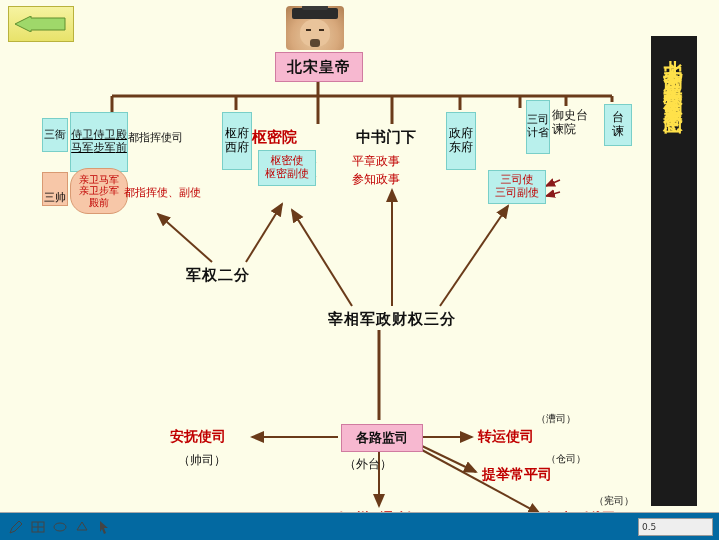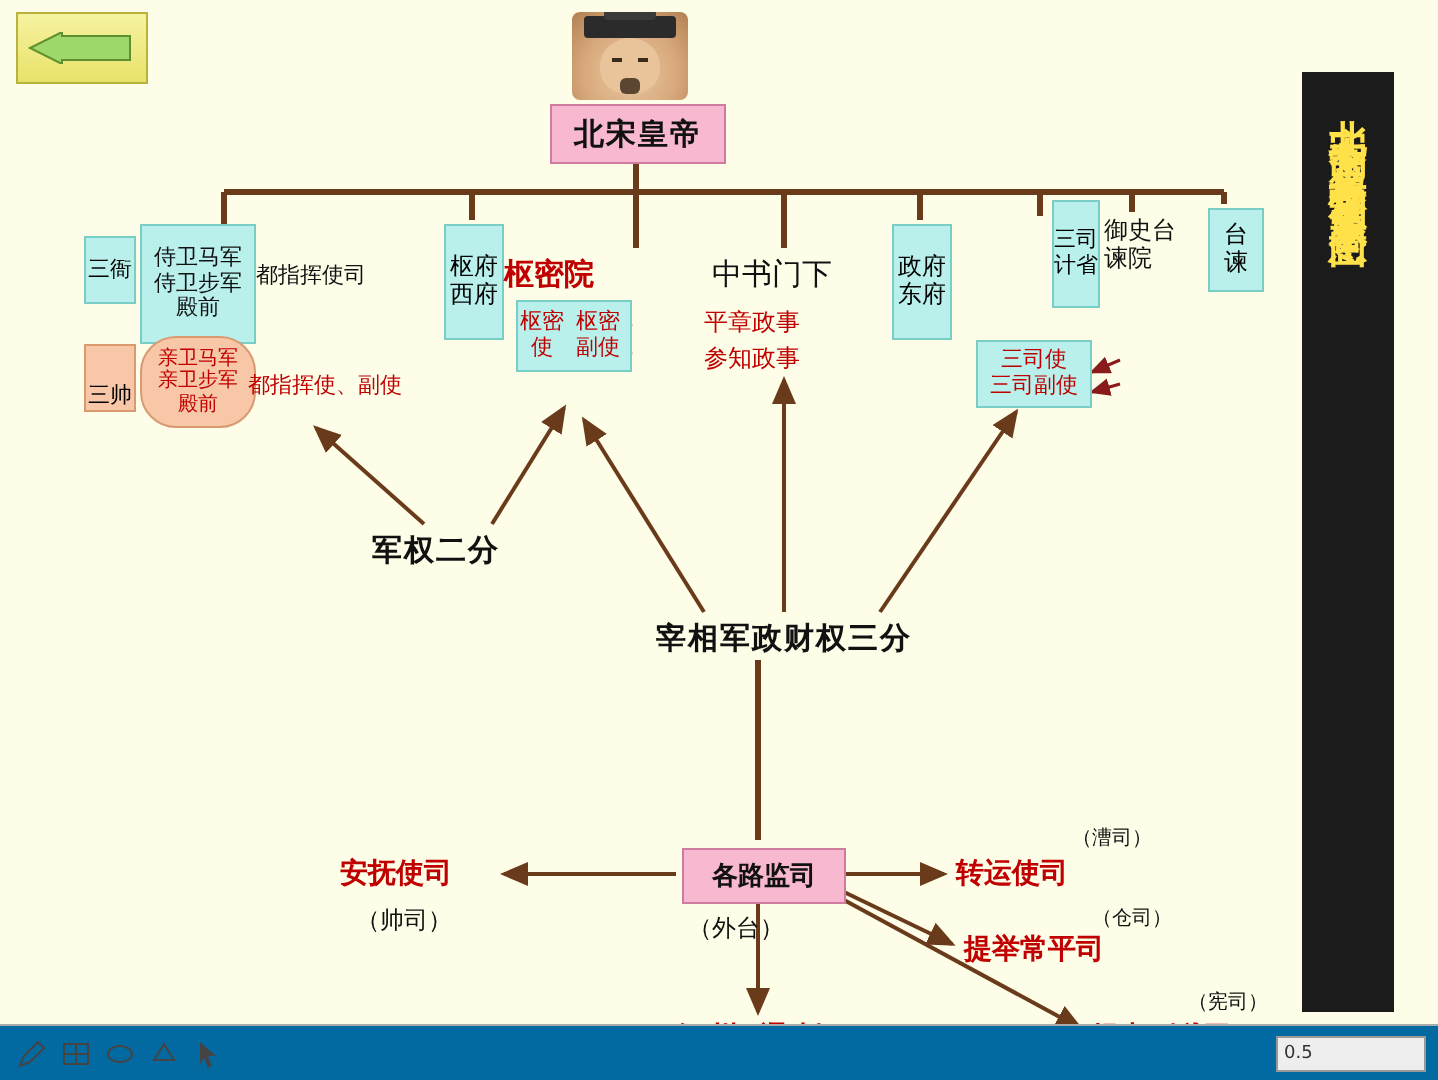--- a/index.html
+++ b/index.html
@@ -64,31 +64,31 @@
   .cyan{background:#b9f0ec;border:1px solid #79cfc8;}
   .pink{background:#f7c7a8;border:1px solid #d99a72;}
   .lbl{display:flex;align-items:center;justify-content:center;text-align:center;line-height:1.15;}
 
   .t-red{color:#c00000;}
   .t-blk{color:#111;}
 
   .sanheng{left:42px;top:118px;width:24px;height:32px;font-size:11px;}
   .sanshuai{left:42px;top:172px;width:24px;height:32px;font-size:11px;align-items:flex-end;}
 
-  .shiwei{left:70px;top:112px;width:56px;height:58px;font-size:11px;flex-direction:column;}
+  .shiwei{left:70px;top:112px;width:56px;height:58px;font-size:11px;flex-direction:row;text-decoration:underline;}
   .qinwei{left:70px;top:168px;width:56px;height:44px;font-size:10px;flex-direction:column;border-radius:18px;}
 
   .duzhihui{left:128px;top:130px;font-size:11px;color:#111;}
   .duzhihui2{left:124px;top:185px;font-size:11px;color:#c00000;}
 
   .shumifu{left:222px;top:112px;width:28px;height:56px;font-size:12px;flex-direction:column;}
   .shumiyuan{left:252px;top:128px;font-size:15px;color:#c00000;font-weight:bold;}
-  .shumishi{left:258px;top:150px;width:56px;height:34px;font-size:11px;flex-direction:row;}
-
-  .zhongshu{left:356px;top:128px;font-size:15px;color:#111;font-weight:normal;}
+  .shumishi{left:258px;top:150px;width:56px;height:34px;font-size:11px;flex-direction:column;}
+
+  .zhongshu{left:356px;top:128px;font-size:15px;color:#111;font-weight:bold;}
   .pingzhang{left:352px;top:152px;font-size:12px;color:#c00000;line-height:1.5;text-align:center;}
 
   .zhengfu{left:446px;top:112px;width:28px;height:56px;font-size:12px;flex-direction:column;}
   .yanhu{left:488px;top:112px;width:30px;height:62px;font-size:12px;flex-direction:column;}
   .sansi{left:526px;top:100px;width:22px;height:52px;font-size:11px;flex-direction:column;}
   .sansishi{left:488px;top:170px;width:56px;height:32px;font-size:11px;flex-direction:column;color:#c00000;}
   .yushi{left:552px;top:108px;font-size:12px;color:#111;line-height:1.2;}
   .taijian{left:604px;top:104px;width:26px;height:40px;font-size:12px;flex-direction:column;}
 
   .junquan{left:186px;top:266px;font-size:15px;color:#111;font-weight:bold;letter-spacing:1px;}

